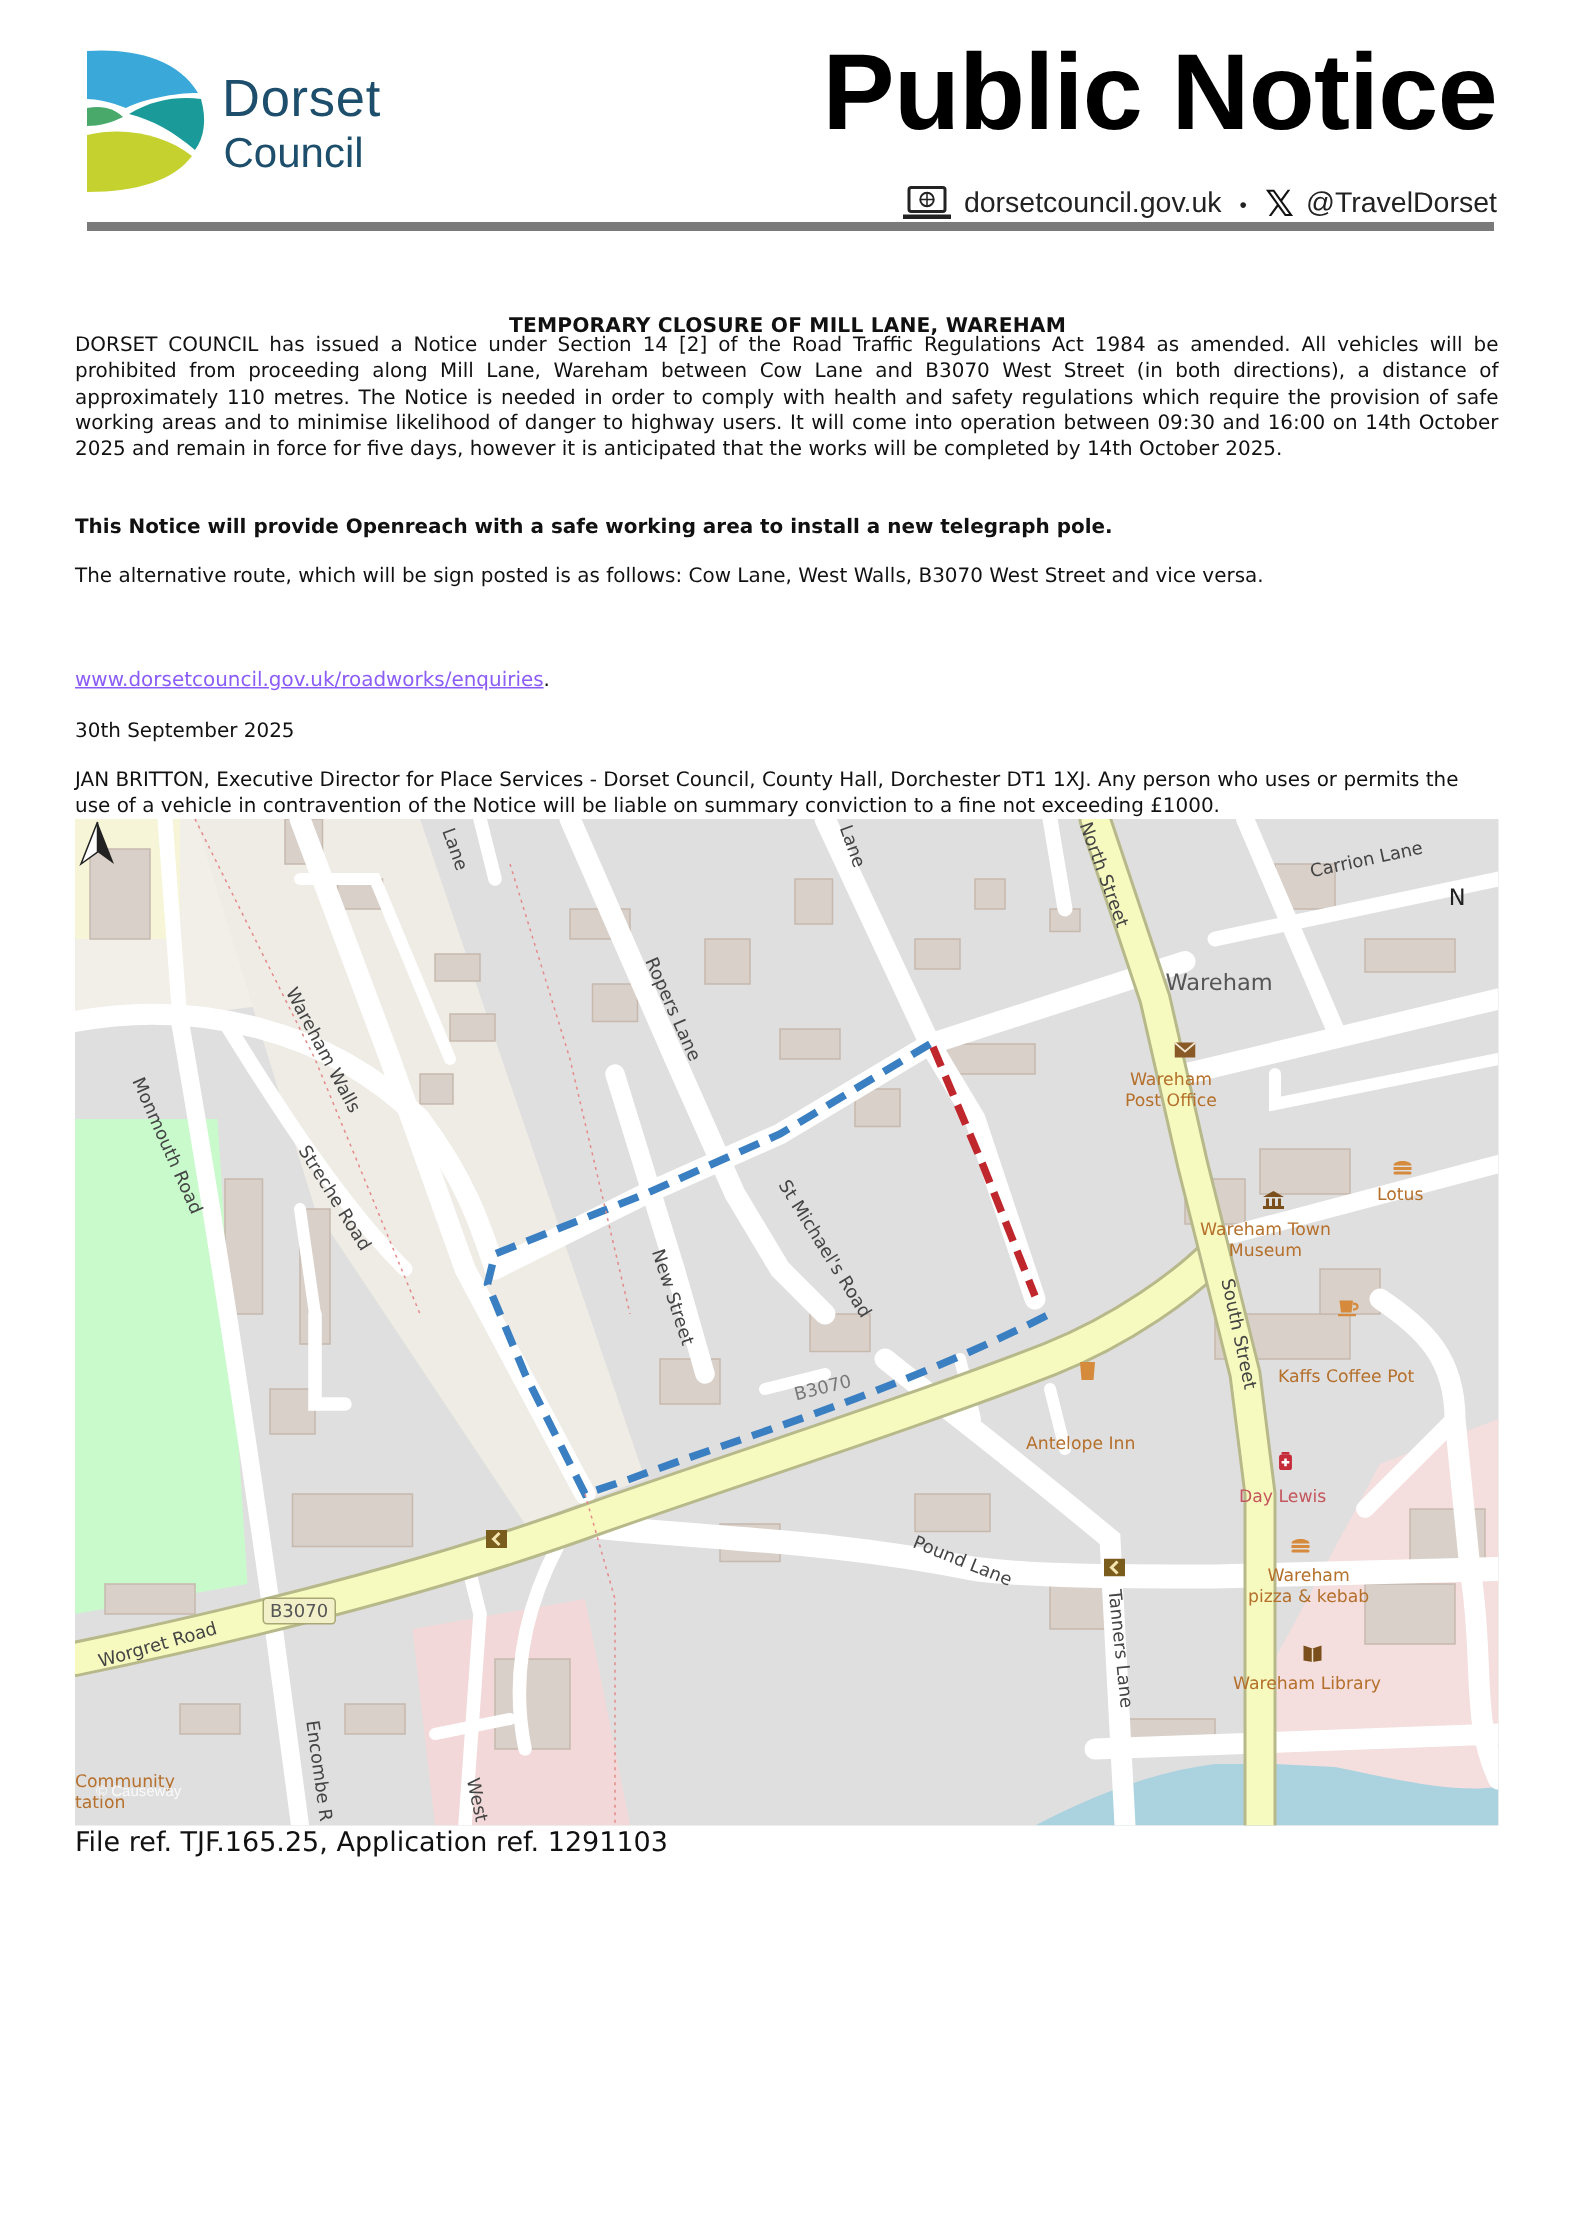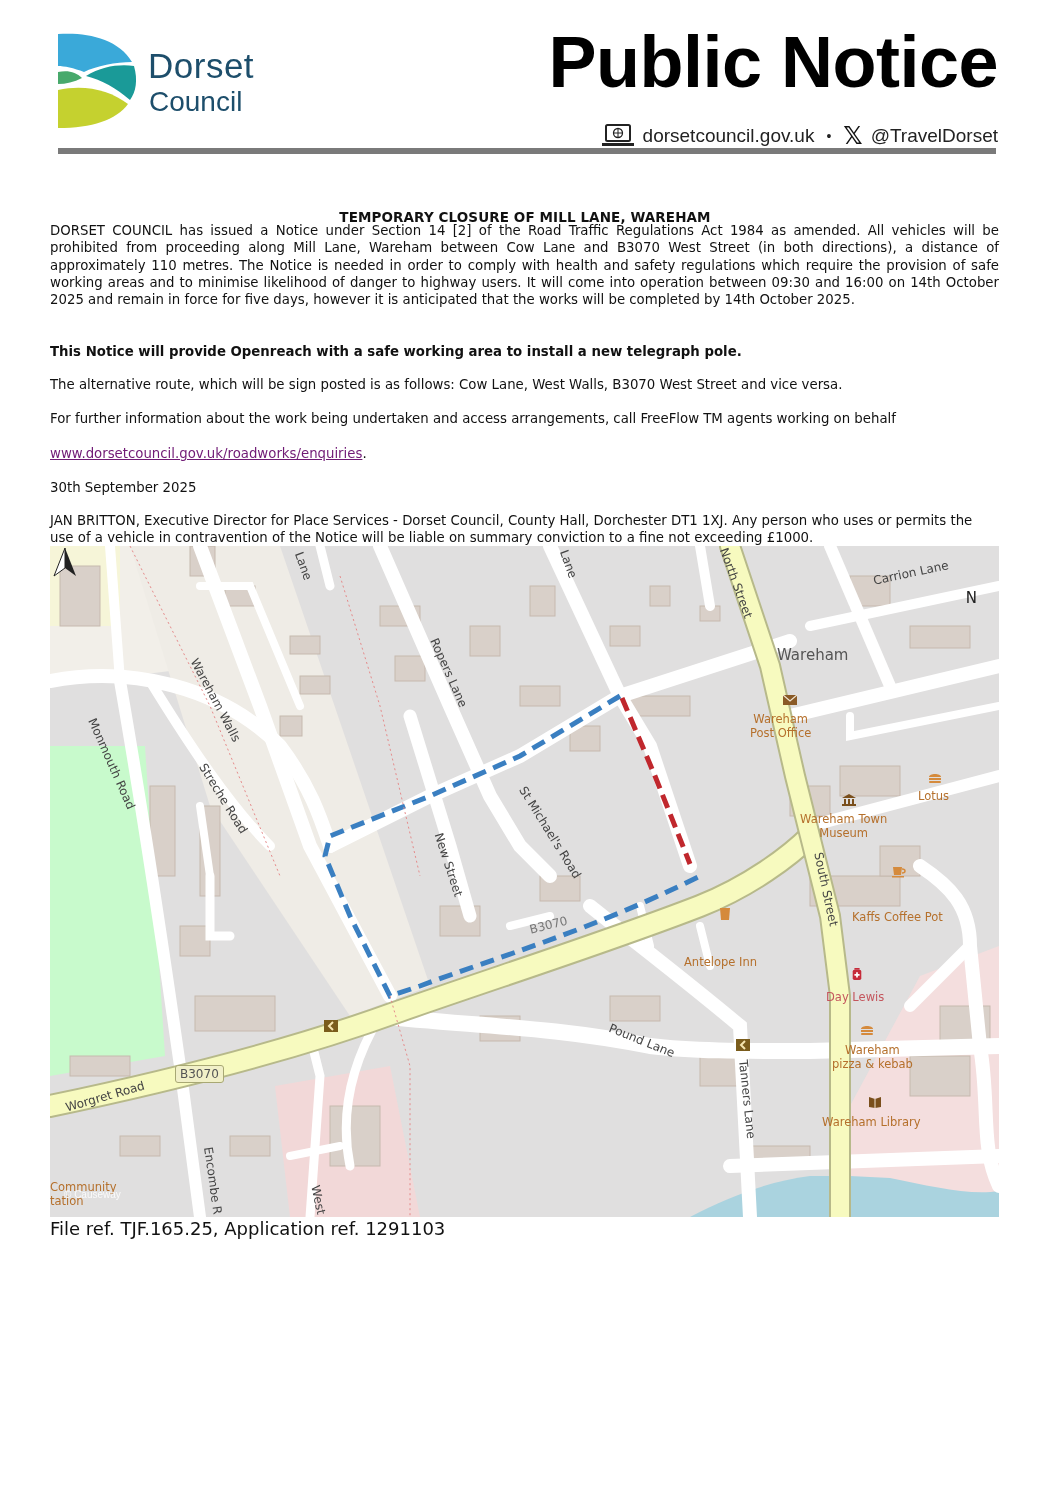--- a/index.html
+++ b/index.html
@@ -18,21 +18,21 @@
 
   .rule { position: absolute; left: 58px; top: 148px; width: 938px; height: 6px; background: #7a7a7a; }
 
   .headline { position: absolute; left: 0; width: 1050px; top: 181px; text-align: center; font-weight: 700; font-size: 13.5px; letter-spacing: 0.1px; margin-top: 28px; }
 
   .body-text { position: absolute; left: 50px; width: 949px; font-size: 13.3px; line-height: 17.3px; }
   .p1 { top: 222px; text-align: justify; }
   .p2 { top: 343px; font-weight: 700; }
   .p3 { top: 376px; }
   .p4 { top: 410px; }
-  .p4 a { color: #701a75; text-decoration: underline; }
+  .p4 a { color: #8b5cf6; text-decoration: underline; }
   .p5 { top: 479px; }
   .p6 { top: 512px; }
 
   .map { position: absolute; left: 50px; top: 546px; width: 949px; height: 671px; overflow: hidden; background: #e2e2e2; }
   .map svg { position: absolute; left: 0; top: 0; }
   .map-label { position: absolute; font-family: "DejaVu Sans", sans-serif; font-size: 12px; color: #444; white-space: nowrap; transform-origin: left top; }
   .poi-label { position: absolute; font-family: "DejaVu Sans", sans-serif; font-size: 11.5px; color: #b5702c; text-align: center; line-height: 14px; white-space: nowrap; }
   .poi-icon { position: absolute; width: 14px; height: 12px; }
   .place-label { position: absolute; font-size: 15px; color: #555; font-family: "DejaVu Sans", sans-serif; }
   .north { position: absolute; right: 8px; top: 16px; width: 30px; height: 44px; }
@@ -69,21 +69,21 @@
   <span class="xicon">𝕏</span>
   <span>@TravelDorset</span>
 </div>
 <div class="rule"></div>
 
 <div class="headline">TEMPORARY CLOSURE OF MILL LANE, WAREHAM</div>
 <div class="body-text p1">DORSET COUNCIL has issued a Notice under Section 14 [2] of the Road Traffic Regulations Act 1984 as amended. All vehicles will be prohibited from proceeding along Mill Lane, Wareham between Cow Lane and B3070 West Street (in both directions), a distance of approximately 110 metres. The Notice is needed in order to comply with health and safety regulations which require the provision of safe working areas and to minimise likelihood of danger to highway users. It will come into operation between 09:30 and 16:00 on 14th October 2025 and remain in force for five days, however it is anticipated that the works will be completed by 14th October 2025.</div>
 <div class="body-text p2">This Notice will provide Openreach with a safe working area to install a new telegraph pole.</div>
 <div class="body-text p3">The alternative route, which will be sign posted is as follows: Cow Lane, West Walls, B3070 West Street and vice versa.</div>
 <div class="body-text p4">
-  <span>For further information about the work being undertaken and access arrangements, call FreeFlow TM agents working on behalf</span><br>
+  <br>
   <br>
   <a href="#">www.dorsetcouncil.gov.uk/roadworks/enquiries</a><span>.</span>
 </div>
 <div class="body-text p5">30th September 2025</div>
 <div class="body-text p6">JAN BRITTON, Executive Director for Place Services - Dorset Council, County Hall, Dorchester DT1 1XJ. Any person who uses or permits the use of a vehicle in contravention of the Notice will be liable on summary conviction to a fine not exceeding £1000.</div>
 
 <div class="map">
   <svg width="949" height="671" viewBox="0 0 949 671">
 
     <rect width="949" height="671" fill="#e0dfdf"></rect>

